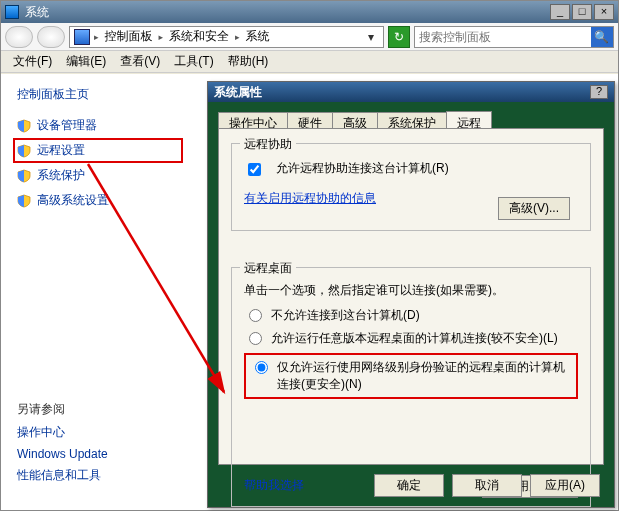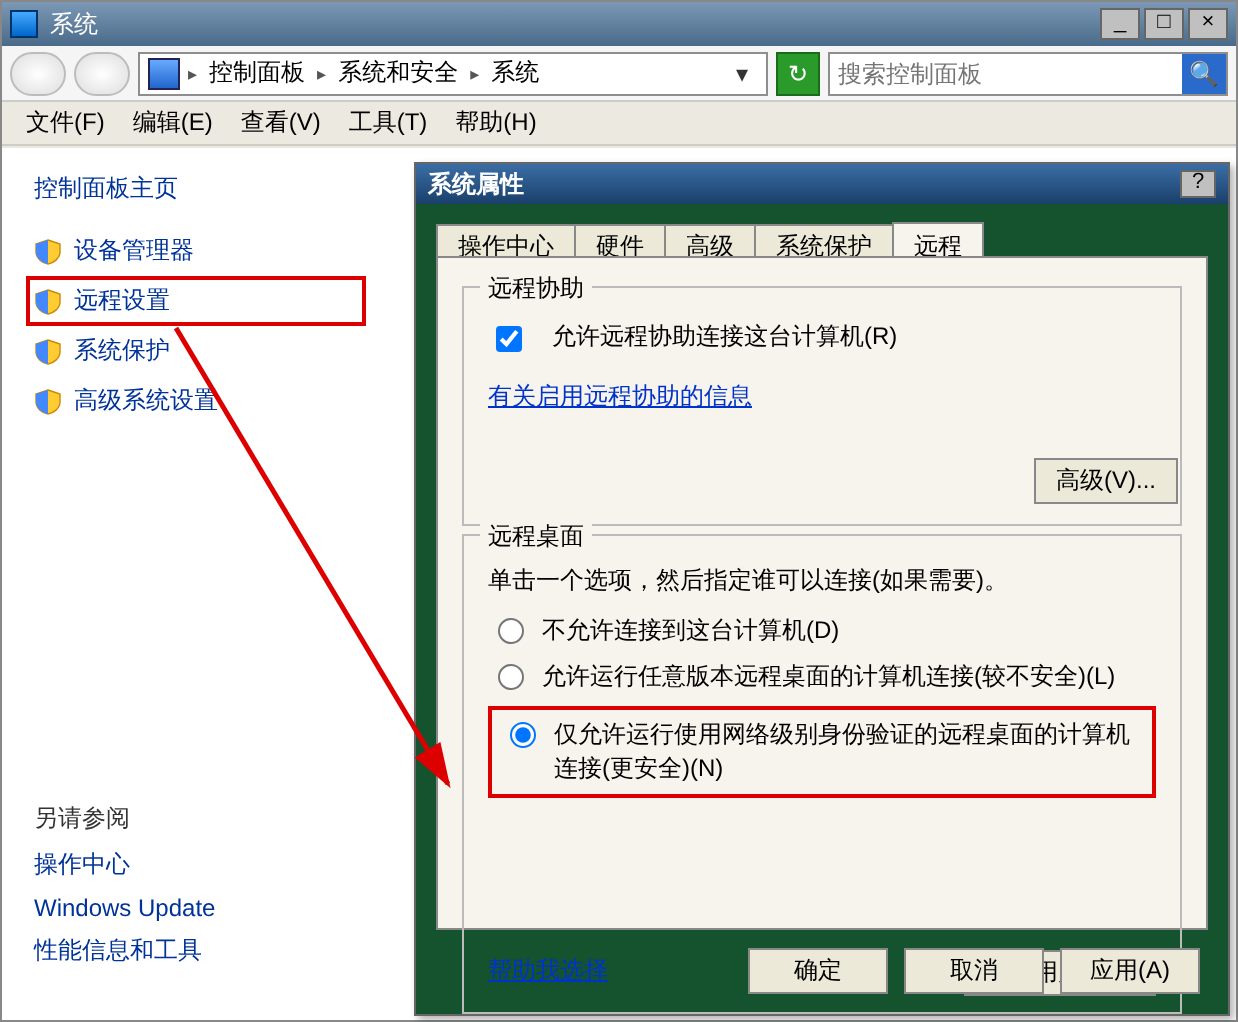--- a/index.html
+++ b/index.html
@@ -46,35 +46,35 @@
 .dialog-titlebar .t { flex:1; font-size:12px; font-weight:bold; }
 .dialog-titlebar .hbtn { width:18px; height:14px; background:#c0c0c0; border:1px solid #666; text-align:center; line-height:11px; font-size:11px; color:#000; cursor:pointer; font-family:Tahoma,sans-serif; }
 
 .tabs { position:absolute; left:10px; top:28px; right:10px; display:flex; }
 .tab { border:1px solid #888; border-bottom:1px solid #fff; background:#f6f4ec; padding:3px 10px; font-size:12px; margin-right:-1px; cursor:pointer; position:relative; top:1px; }
 .tab.inactive { background:#ece9d8; border-bottom:1px solid #888; top:2px; padding:2px 10px; }
 .tab-panel { position:absolute; left:10px; top:46px; right:10px; bottom:42px; border:1px solid #888; background:#f6f4ec; }
 
 .groupbox { position:absolute; border:1px solid #bbb; }
 .groupbox .legend { position:absolute; top:-8px; left:8px; background:#f6f4ec; padding:0 4px; font-size:12px; }
-.gb1 { left:12px; top:14px; right:12px; height:120px; }
+.gb1 { left:12px; top:14px; right:12px; height:88px; }
 .gb2 { left:12px; top:138px; right:12px; height:240px; }
 
 .checkbox-row { position:absolute; left:12px; top:16px; display:flex; gap:12px; font-size:12px; }
 .checkbox-row input { width:13px; height:13px; }
 .link { color:#0033cc; text-decoration:underline; cursor:pointer; font-size:12px; }
 .btn { border:1px solid #888; background:#ece9d8; padding:2px 10px; font-size:12px; cursor:pointer; min-width:70px; text-align:center; }
 
 .radio-row { display:flex; align-items:flex-start; gap:6px; font-size:12px; margin:6px 0; }
 .radio-row input { margin-top:2px; }
 .radio-highlight { border:2px solid #d00; padding:4px 4px; margin:2px 0; }
 
 .dialog-buttons { position:absolute; right:14px; bottom:10px; display:flex; gap:8px; }
 
-.link-plain { position:absolute; color:#0033cc; text-decoration:underline; cursor:pointer; font-size:12px; }
+.link-plain { position:absolute; color:#0033cc; cursor:pointer; font-size:12px; }
 
 
 .arrow-svg { position:absolute; left:0; top:0; pointer-events:none; z-index:5; }
 </style>
 </head>
 <body>
 
 <div class="main-window">
 
   <div class="titlebar">
@@ -194,21 +194,21 @@
 
   <div class="tab-panel">
 
     <div class="groupbox gb1">
       <div class="legend">远程协助</div>
       <div class="checkbox-row">
         <input type="checkbox" checked="" style="">
         <span>允许远程协助连接这台计算机(R)</span>
       </div>
       <span class="link" style="position:absolute; left:12px; top:46px;">有关启用远程协助的信息</span>
-      <div class="btn" style="position:absolute; right:1px; bottom:10px;">高级(V)...</div>
+      <div class="btn" style="position:absolute; right:20px; bottom:10px;">高级(V)...</div>
     </div>
 
     <div class="groupbox gb2">
       <div class="legend">远程桌面</div>
       <div style="position:absolute; left:12px; top:14px; right:12px;">
         <div style="font-size:12px; margin-bottom:8px;">单击一个选项，然后指定谁可以连接(如果需要)。</div>
 
         <div class="radio-row">
           <input type="radio" name="rd" style="">
           <span>不允许连接到这台计算机(D)</span>

